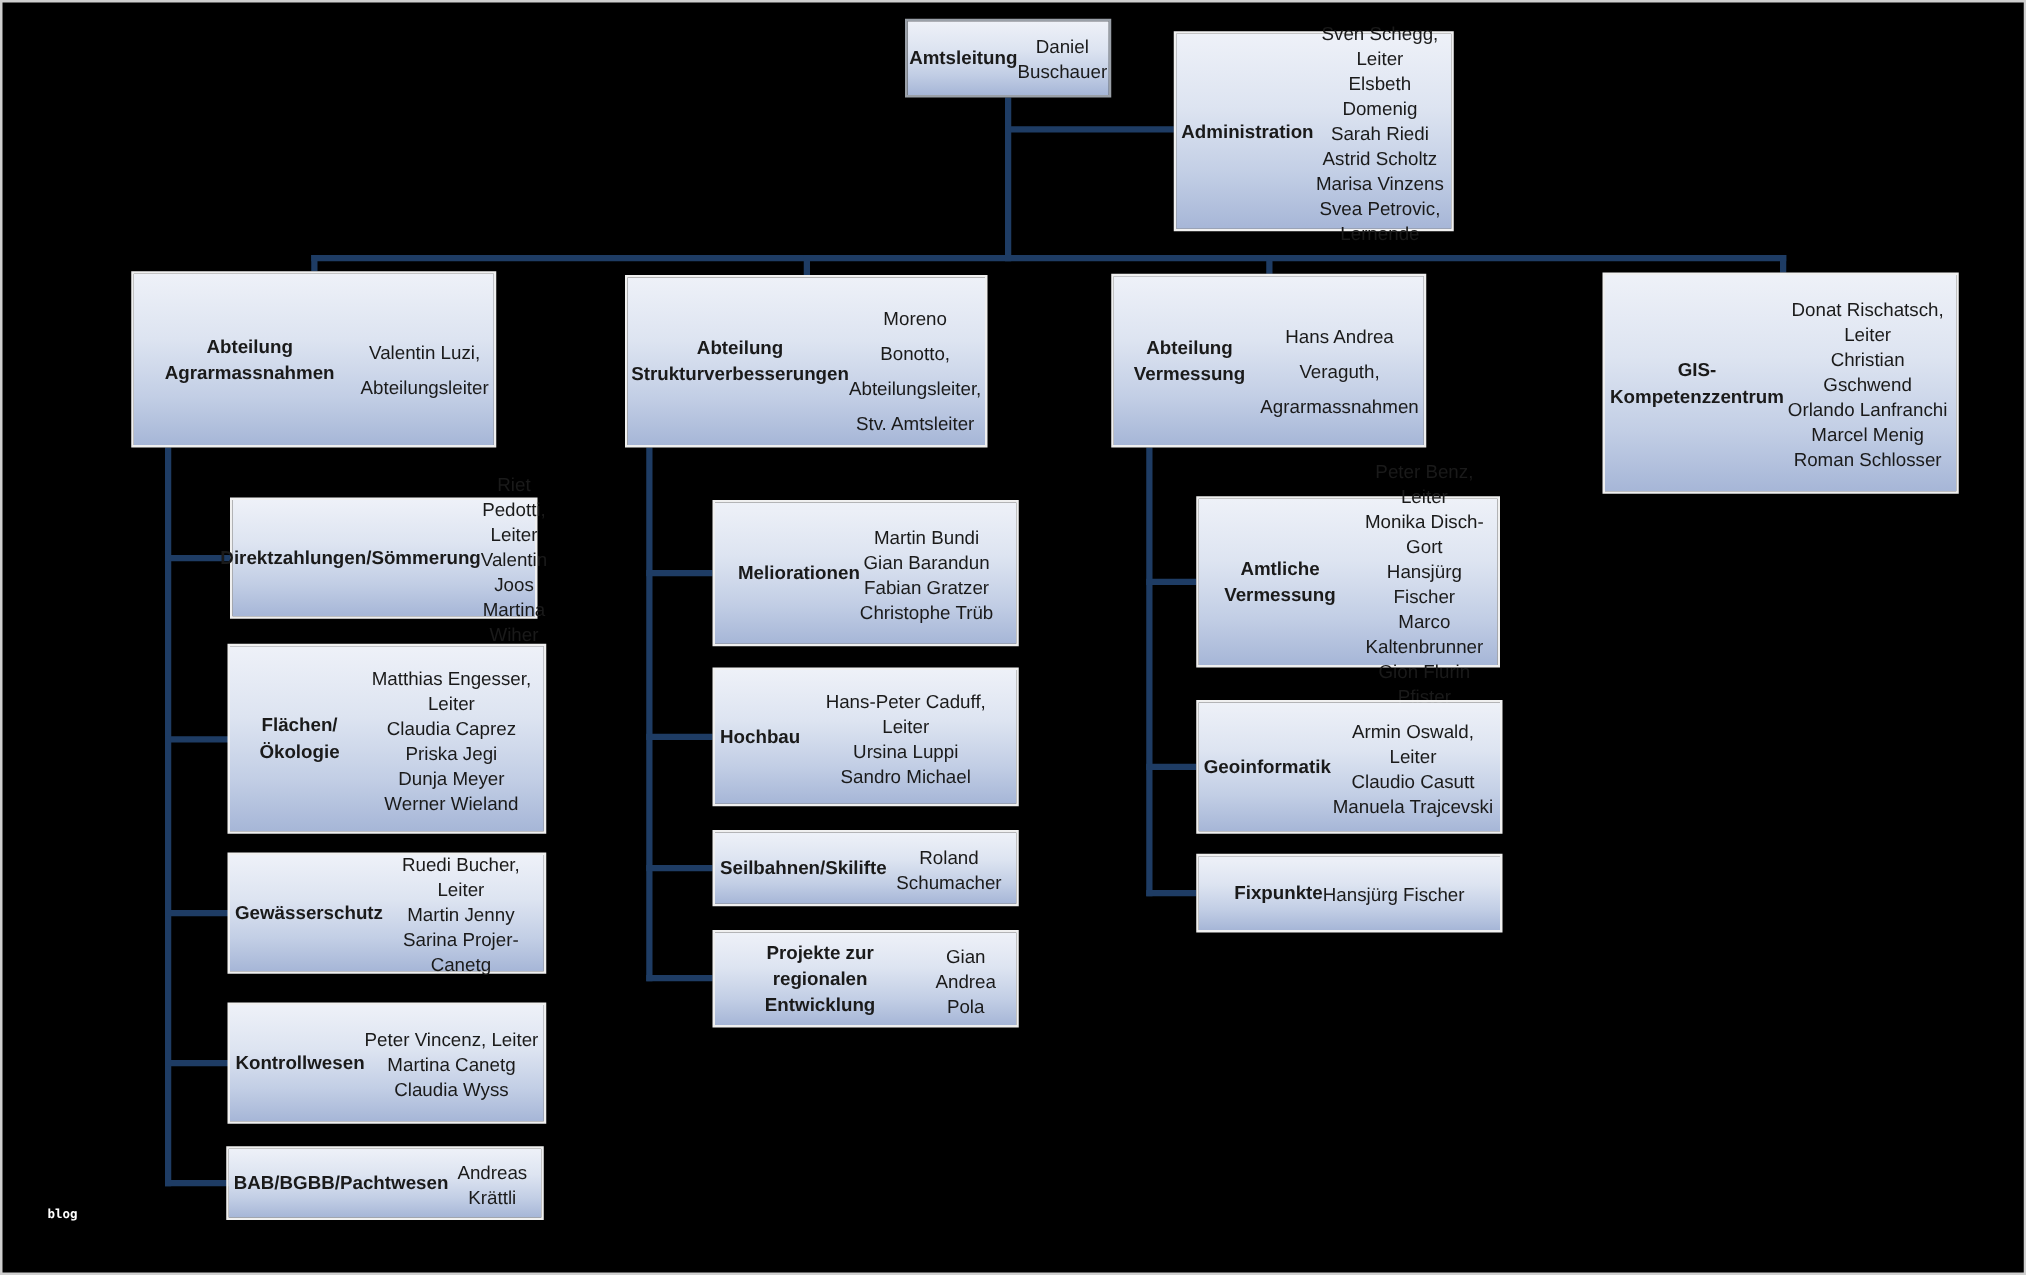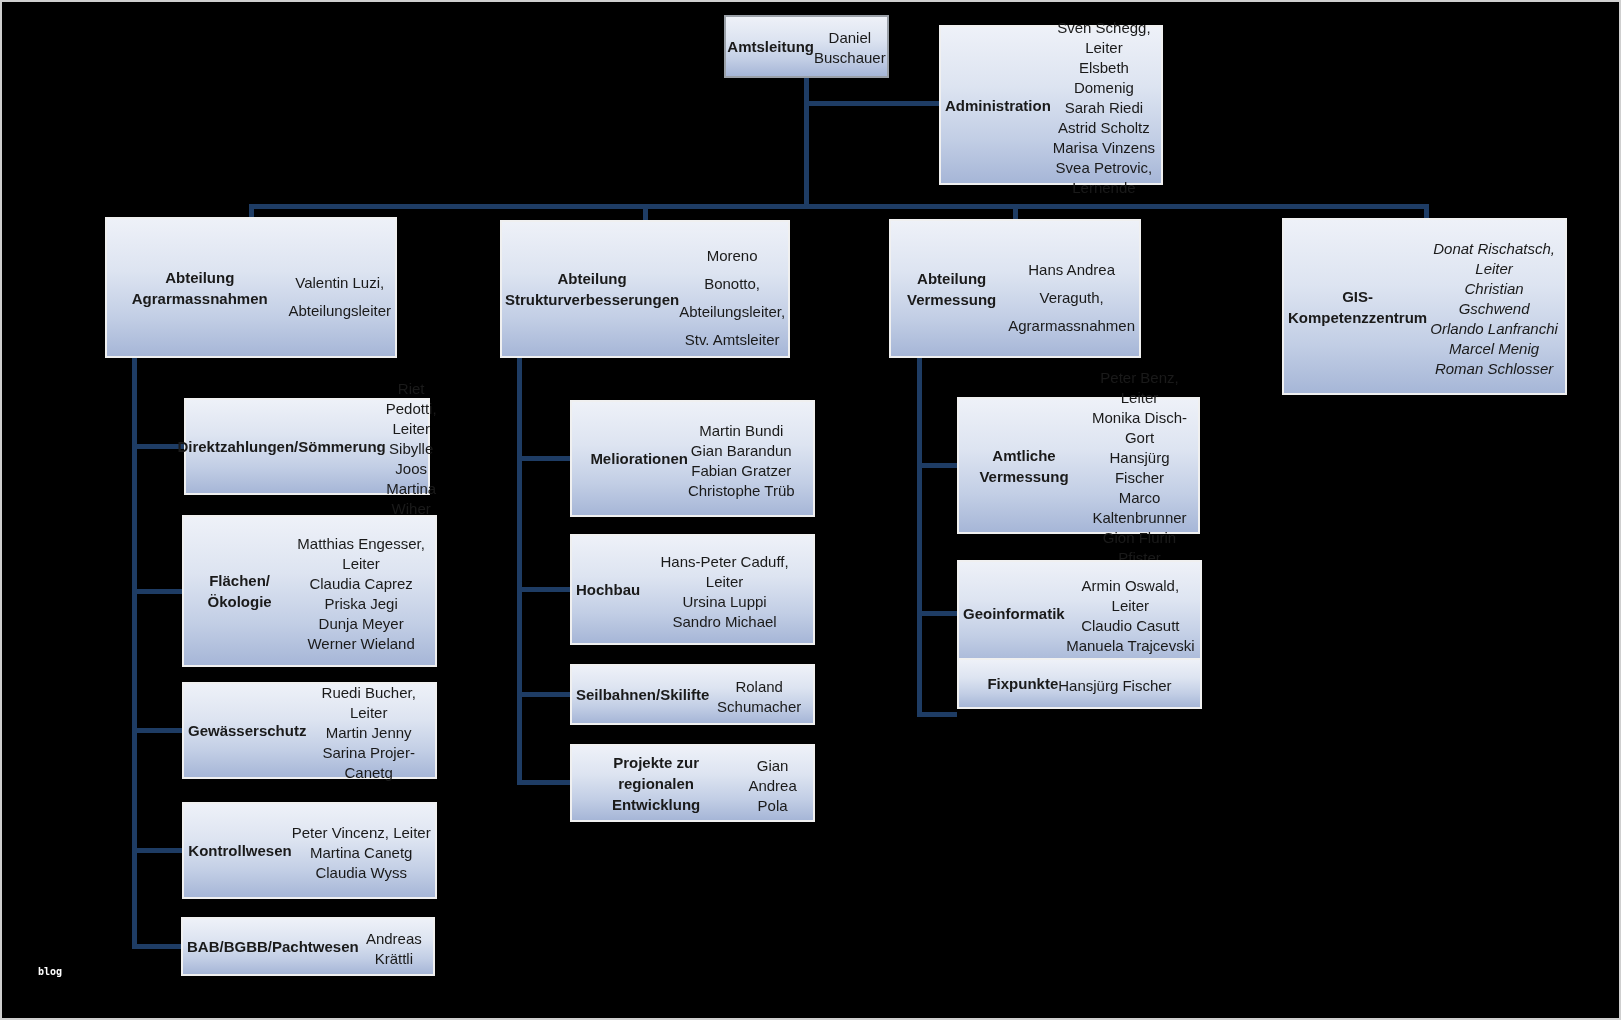--- a/index.html
+++ b/index.html
@@ -14,21 +14,21 @@
     background:linear-gradient(180deg, var(--fill-top,#eef1f8) 0%, #dde4f1 38%, #c2cee5 72%, var(--fill-bottom,#a6b6d7) 100%);
     border:2px solid var(--box-border,#f0f0f0);
     display:flex; flex-direction:row; justify-content:center; align-items:center;
     text-align:center; color:var(--text,#1a1a1a); padding:2px 4px;
   }
   .box.root { border-color:var(--root-border,#9aa0a8); }
   .title { font-weight:700; font-size:15px; line-height:21px; }
   .body  { font-size:15px; line-height:20px; white-space:pre-line; margin-top:5px; }
   .root .body { margin-top:3px; }
   .dept .body { line-height:28px; margin-top:18px; }
-  .dept.tight .body { line-height:20px; margin-top:5px;font-style:italic; }
+  .dept.tight .body { line-height:20px; margin-top:5px; }
   .watermark {
     position:absolute; left:36px; top:964px; color:#ffffff;
     font-family:"DejaVu Sans Mono", monospace; font-weight:700; font-size:10px;
   }
 </style>
 </head>
 <body>
 
 <div id="canvas" style="border-color: rgb(207, 207, 207); background: rgb(0, 0, 0);">
 
@@ -96,21 +96,21 @@
     <div class="body">Donat Rischatsch, Leiter
 Christian Gschwend
 Orlando Lanfranchi
 Marcel Menig
 Roman Schlosser</div>
   </div>
 
   <div class="box sub" style="left:182px;top:396px;width:246px;height:97px">
     <div class="title">Direktzahlungen/Sömmerung</div>
     <div class="body">Riet Pedotti, Leiter
-Sibylle Joos
+Valentin Joos
 Martina Wiher</div>
   </div>
   <div class="box sub" style="left:180px;top:513px;width:255px;height:152px">
     <div class="title">Flächen/Ökologie</div>
     <div class="body">Matthias Engesser, Leiter
 Claudia Caprez
 Priska Jegi
 Dunja Meyer
 Werner Wieland</div>
   </div>
@@ -160,19 +160,19 @@
 Hansjürg Fischer
 Marco Kaltenbrunner
 Gion Flurin Pfister</div>
   </div>
   <div class="box sub" style="left:955px;top:558px;width:245px;height:107px">
     <div class="title">Geoinformatik</div>
     <div class="body">Armin Oswald, Leiter
 Claudio Casutt
 Manuela Trajcevski</div>
   </div>
-  <div class="box sub" style="left:955px;top:656px;width:245px;height:51px">
+  <div class="box sub" style="left:955px;top:681px;width:245px;height:63px">
     <div class="title">Fixpunkte</div>
     <div class="body">Hansjürg Fischer</div>
   </div>
 
   <div class="watermark">blog</div>
 </div>
 
 </body></html>

